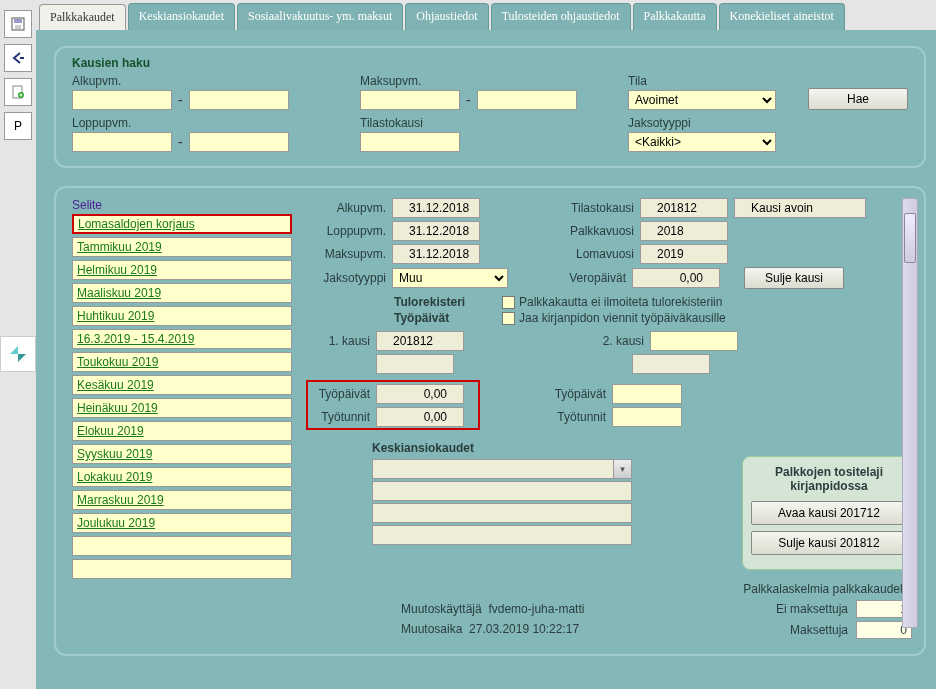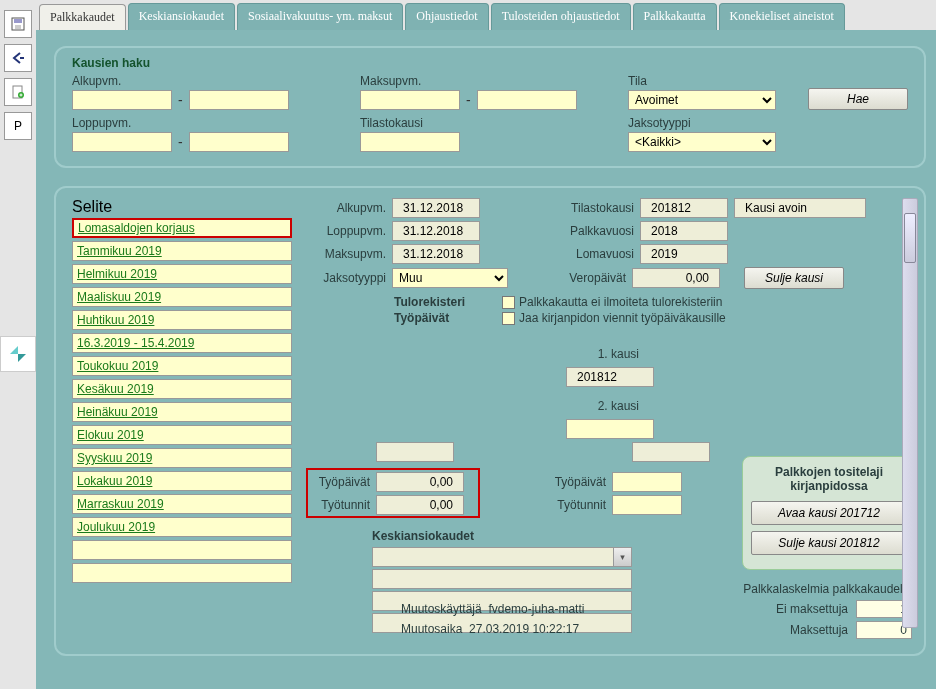--- a/index.html
+++ b/index.html
@@ -28,39 +28,39 @@
 .search-col { display: flex; flex-direction: column; }
 .range-group { display: flex; align-items: center; gap: 4px; }
 
 .field-label { font-size: 12px; color: #2a3e3e; margin-bottom: 2px; }
 .text-input { background: #ffffcc; border: 1px solid #999; height: 20px; padding: 0 4px; font-size: 12px; }
 .text-input.w100 { width: 100px; }
 .dash { font-size: 14px; color: #333; padding: 0 2px; }
 
 .select-input { background: #ffffcc; border: 1px solid #999; height: 20px; font-size: 12px; width: 148px; padding: 0 2px; }
 
-.btn { background: linear-gradient(#f5f5f0, #dcdcd0); border: 1px solid #888; height: 22px; padding: 0 16px; font-size: 12px; cursor: pointer; display: inline-flex; align-items: center; justify-content: center; border-radius: 2px; font-style: italic; }
+.btn { background: linear-gradient(#f5f5f0, #dcdcd0); border: 1px solid #888; height: 22px; padding: 0 16px; font-size: 12px; cursor: pointer; display: inline-flex; align-items: center; justify-content: center; border-radius: 2px; }
 .btn.w100b { width: 100px; }
 
 .detail-panel { background: #84b7b7; border: 2px solid #a0cccc; border-radius: 12px; padding: 10px 16px; position: relative; height: 470px; }
 
 .detail-grid { display: flex; gap: 20px; }
 
 .list-col { width: 220px; }
-.list-header { font-size: 16px; color: #000000; margin-bottom: 2px; }
+.list-header { font-size: 12px; color: #4c1d95; margin-bottom: 2px; }
 .list-item { background: #ffffcc; border: 1px solid #999; height: 20px; padding: 0 4px; font-size: 12px; color: #1a7a1a; display: flex; align-items: center; margin-bottom: 3px; cursor: pointer; text-decoration: underline; }
 .list-item.empty { color: transparent; text-decoration: none; }
 .list-item.selected-red { border: 2px solid #cc0000; }
 
 .fields-col { flex: 1; position: relative; }
 
 .field-row { display: flex; align-items: center; margin-bottom: 3px; gap: 6px; }
 .field-row .fl { width: 74px; text-align: right; font-size: 12px; color: #2a3e3e; }
 .field-row .fl.mid { width: 86px; }
-.readonly-input { background: #eeeed8; border: 1px solid #999; height: 20px; padding: 0 10px; font-size: 12px; display:inline-flex; align-items:center; }
+.readonly-input { background: #eeeed8; border: 1px solid #999; height: 20px; padding: 0 16px; font-size: 12px; display:inline-flex; align-items:center; }
 .readonly-input.w88 { width: 88px; }
 .readonly-input.right { justify-content: flex-end; }
 .yellow-input { background: #ffffcc; border: 1px solid #999; height: 20px; padding: 0 4px; font-size: 12px; display:inline-flex; align-items:center; }
 .yellow-input.w88 { width: 88px; }
 .yellow-input.w70 { width: 70px; }
 
 .check-row { display: flex; align-items: center; gap: 8px; font-size: 12px; color: #2a3e3e; margin: 6px 0 2px 82px; }
 .check-row .cb-label { display: flex; align-items: center; gap: 4px; }
 .check-row .section-title { font-weight: bold; width: 100px; }
 .checkbox { width: 13px; height: 13px; background: #ffffcc; border: 1px solid #777; }
@@ -254,21 +254,21 @@
                 </span>
             </div>
             <div class="check-row" style="margin-top:2px;">
               <span class="section-title">Työpäivät</span>
               <span class="cb-label">
                   <span class="checkbox"></span>
                   <span>Jaa kirjanpidon viennit työpäiväkausille</span>
                 </span>
             </div>
 
-            <div class="field-row" style="margin-top:22px;flex-direction:column;">
+            <div class="field-row" style="margin-top:6px;">
               <div class="fl" style="width:58px;">1. kausi</div>
               <div class="readonly-input w88">201812</div>
               <div style="width:110px;"></div>
               <div class="fl" style="width:58px;">2. kausi</div>
               <div class="yellow-input w88"></div>
             </div>
             <div class="field-row" style="margin-left:64px; margin-bottom:10px;">
               <div class="readonly-input" style="width:78px;"></div>
               <div style="width:166px;"></div>
               <div class="readonly-input" style="width:78px;"></div>

